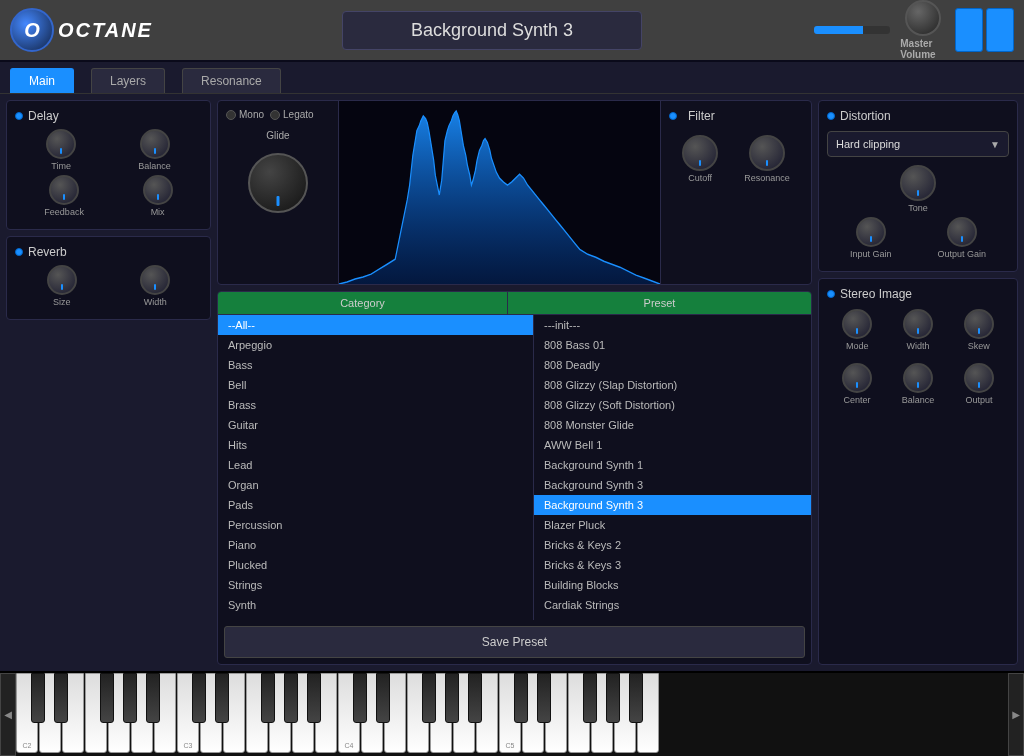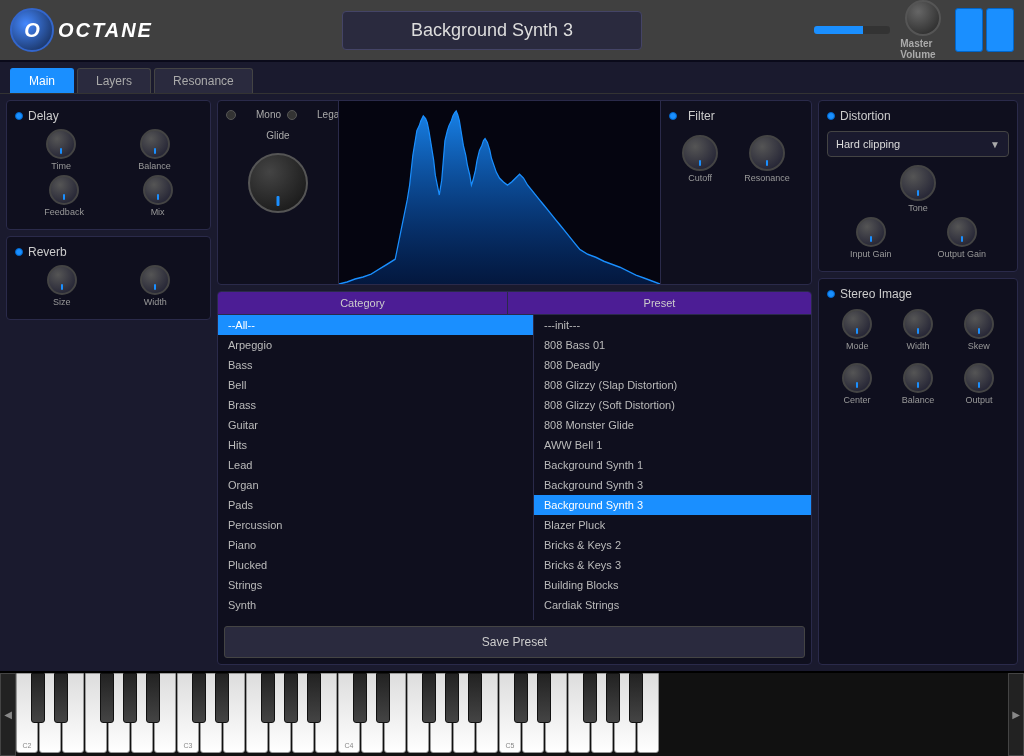--- a/index.html
+++ b/index.html
@@ -98,21 +98,21 @@
       border-radius: 3px;
       cursor: pointer;
       border: 1px solid #0066cc;
     }
 
     
     #tabs {
       background: #1a1a2e;
       padding: 6px 10px 0;
       display: flex;
-      gap: 3px;
+      gap: 17px;
       border-bottom: 1px solid #333;
     }
     .tab {
       padding: 5px 18px;
       border-radius: 3px 3px 0 0;
       cursor: pointer;
       font-size: 12px;
       border: 1px solid #444;
       border-bottom: none;
     }
@@ -225,21 +225,21 @@
       flex-direction: column;
     }
     .toggle-row {
       display: flex;
       gap: 6px;
       margin-bottom: 10px;
     }
     .toggle-item {
       display: flex;
       align-items: center;
-      gap: 20px;
+      gap: 3px;
       font-size: 10px;
       color: #aaa;
     }
     .toggle-led {
       width: 10px; height: 10px;
       border-radius: 50%;
       background: #333;
       border: 1px solid #555;
     }
     .glide-label {
@@ -282,21 +282,21 @@
       background: #0f0f1e;
       border: 1px solid #2a2a4a;
       border-radius: 4px;
       display: flex;
       flex-direction: column;
       flex: 1;
       overflow: hidden;
     }
     #preset-browser-header {
       display: flex;
-      background: #4c1d95;
+      background: #15803d;
       border-bottom: 1px solid #2a2a4a;
     }
     .browser-col-header {
       padding: 5px 10px;
       font-size: 11px;
       color: #ccc;
       text-align: center;
       border-right: 1px solid #2a2a4a;
     }
     .browser-col-header:first-child { width: 290px; }

